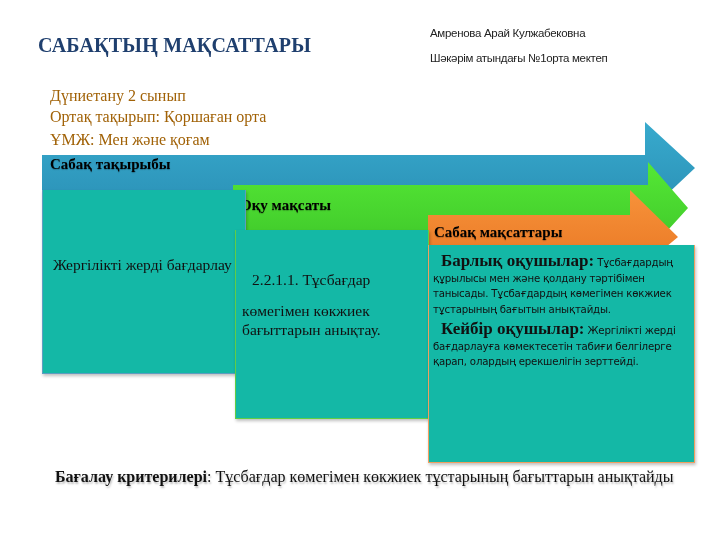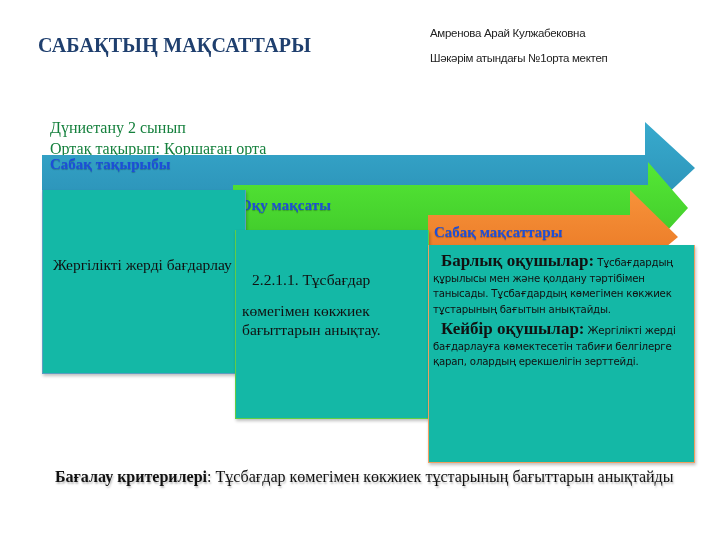--- a/index.html
+++ b/index.html
@@ -1,22 +1,22 @@
 <!DOCTYPE html>
 <html><head>
   <meta charset="utf-8">
   <style>
     html, body { margin:0; padding:0; }
     body { width:720px; height:540px; background:#ffffff; position:relative; overflow:hidden; font-family:"Liberation Serif", serif; color:#111; }
     .abs { position:absolute; }
     .title { left:38px; top:34px; font-size:20px; font-weight:bold; color:#1f3f6e; letter-spacing:0.2px; }
     .author { left:430px; font-family:Liberation Sans, sans-serif; font-size:11.5px; color:#222; letter-spacing:-0.3px; }
-    .meta-line { left:50px; font-size:16px; color:#15803d;margin-top:32px; }
+    .meta-line { left:50px; font-size:16px; color:#a16207; }
     svg.arrows { position:absolute; left:0; top:0; }
-    .band-label { font-size:15px; font-weight:bold; color:#1d4ed8; font-family:"Liberation Serif", serif; text-shadow:0 1px 1px rgba(0,0,0,0.25); }
+    .band-label { font-size:15px; font-weight:bold; color:#000000; font-family:"Liberation Serif", serif; text-shadow:0 1px 1px rgba(0,0,0,0.25); }
     .box { position:absolute; background:#14b8a6; box-shadow:1px 2px 3px rgba(0,0,0,0.25); box-sizing:border-box; }
     .box-blue { left:42px; top:190px; width:204px; height:184px; border:1px solid #5d9dc0; border-top:none; }
     .box-green { left:235px; top:230px; width:194px; height:189px; border:1.5px solid #5fce45; border-top:none; }
     .box-orange { left:428px; top:245px; width:267px; height:218px; border:1.5px solid #f0a060; border-top:none; }
     .blue-text { position:absolute; left:10px; top:65px; font-size:15.5px; line-height:19px; width:180px; }
     .green-text { position:absolute; left:6px; top:40px; font-size:15.5px; line-height:19px; width:186px; }
     .green-text .l1 { display:block; padding-left:10px; margin-bottom:12px; }
     .green-text .l2 { display:block; }
     .orange-text { position:absolute; left:4px; top:8px; width:258px; font-family:"DejaVu Sans", sans-serif; font-size:10.2px; line-height:15.5px; color:#111; letter-spacing:-0.2px; }
     .orange-text p { margin:0 0 4px 0; text-indent:8px; }

